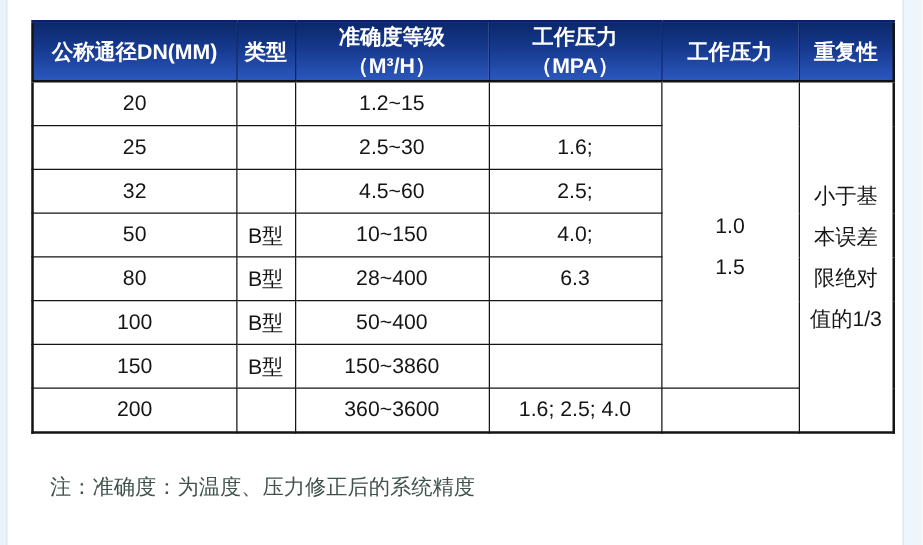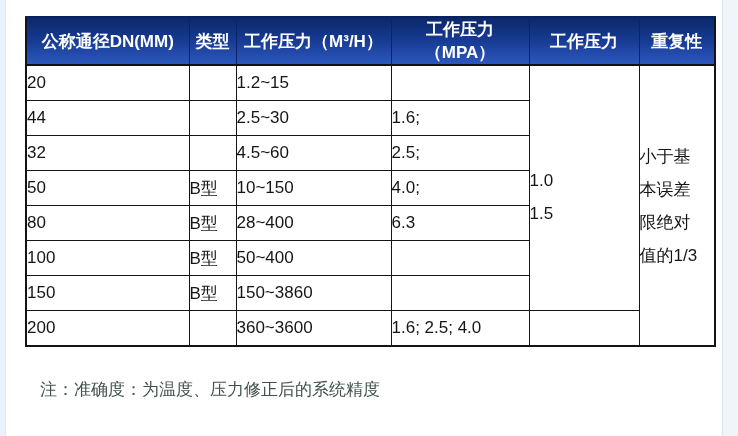--- a/index.html
+++ b/index.html
@@ -21,21 +21,21 @@
     height:31px;
     background:linear-gradient(180deg,#0b2869 0%,#16398f 45%,#2b57bd 100%);
     color:#ffffff;font-size:17px;font-weight:bold;text-align:center;
     border:1.5px solid #0a2466;
     border-top:2.5px solid #0a2161;
     border-bottom:2px solid #111111;
     padding:0;
   }
   td{
     height:34px;padding:0;
-    text-align:left;vertical-align:middle;
+    text-align:center;vertical-align:middle;
     font-size:17px;color:#151515;
     border:1.5px solid #151515;
     background:#ffffff;
   }
   td.acc{vertical-align:middle;padding-top:17px;line-height:33px;}
   td.rep{vertical-align:middle;line-height:33px;}
 
   .notes{
     position:absolute;left:40px;top:326px;
     color:#40534a;font-size:17px;line-height:25.5px;
@@ -54,21 +54,21 @@
       <col style="width:47px">
       <col style="width:155px">
     <col style="width:138px">
       <col style="width:110px">
       <col style="width:76px">
   </colgroup>
   <thead>
     <tr>
       <th>公称通径DN(MM)</th>
       <th>类型</th>
-      <th>工作压力（M³/H）</th>
+      <th>准确度等级（M³/H）</th>
       <th>工作压力（MPA）</th>
       <th>工作压力</th>
       <th>重复性</th>
     </tr>
   </thead>
   <tbody>
     <tr>
       <td>20</td>
       <td></td>
       <td>1.2~15</td>
@@ -78,21 +78,21 @@
         <div>1.5</div>
       </td>
       <td class="rep" rowspan="8">
         <div>小于基</div>
         <div>本误差</div>
         <div>限绝对</div>
         <div>值的1/3</div>
       </td>
     </tr>
     <tr>
-      <td>44</td>
+      <td>25</td>
       <td></td>
       <td>2.5~30</td>
       <td>1.6;</td>
     </tr>
     <tr>
       <td>32</td>
       <td></td>
       <td>4.5~60</td>
       <td>2.5;</td>
     </tr>

